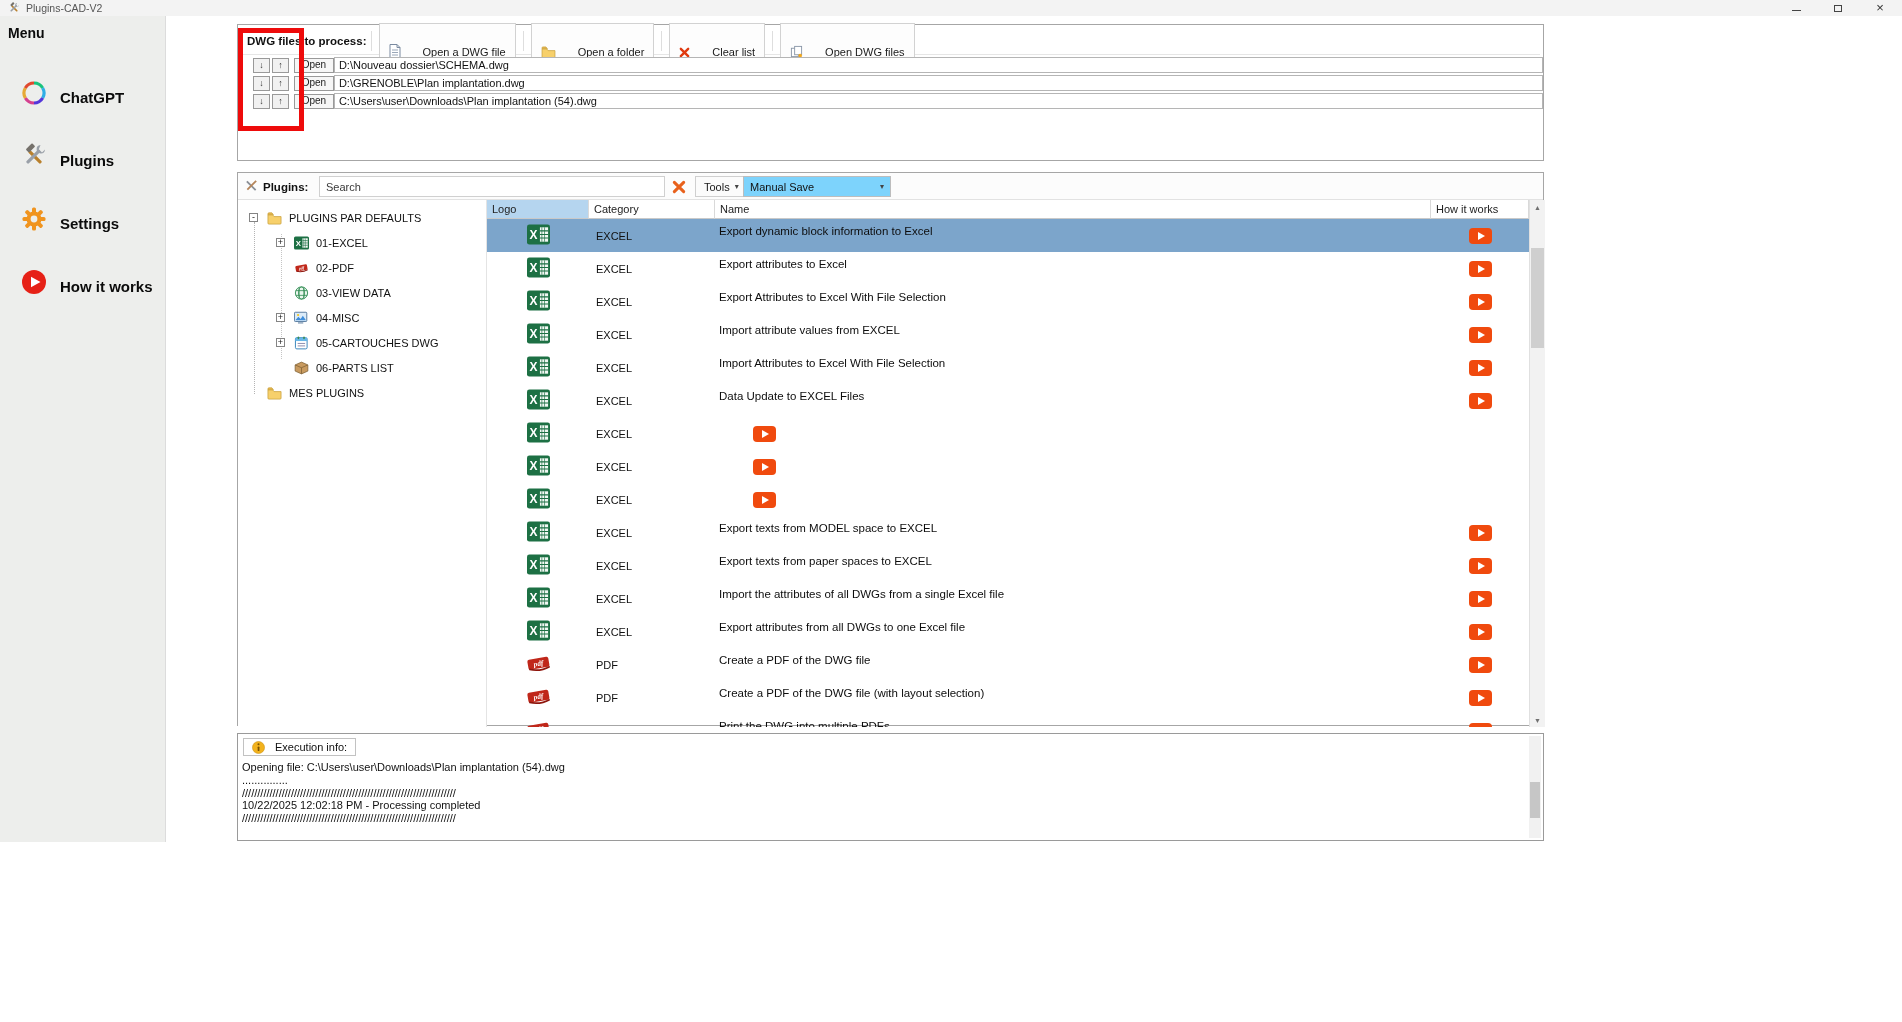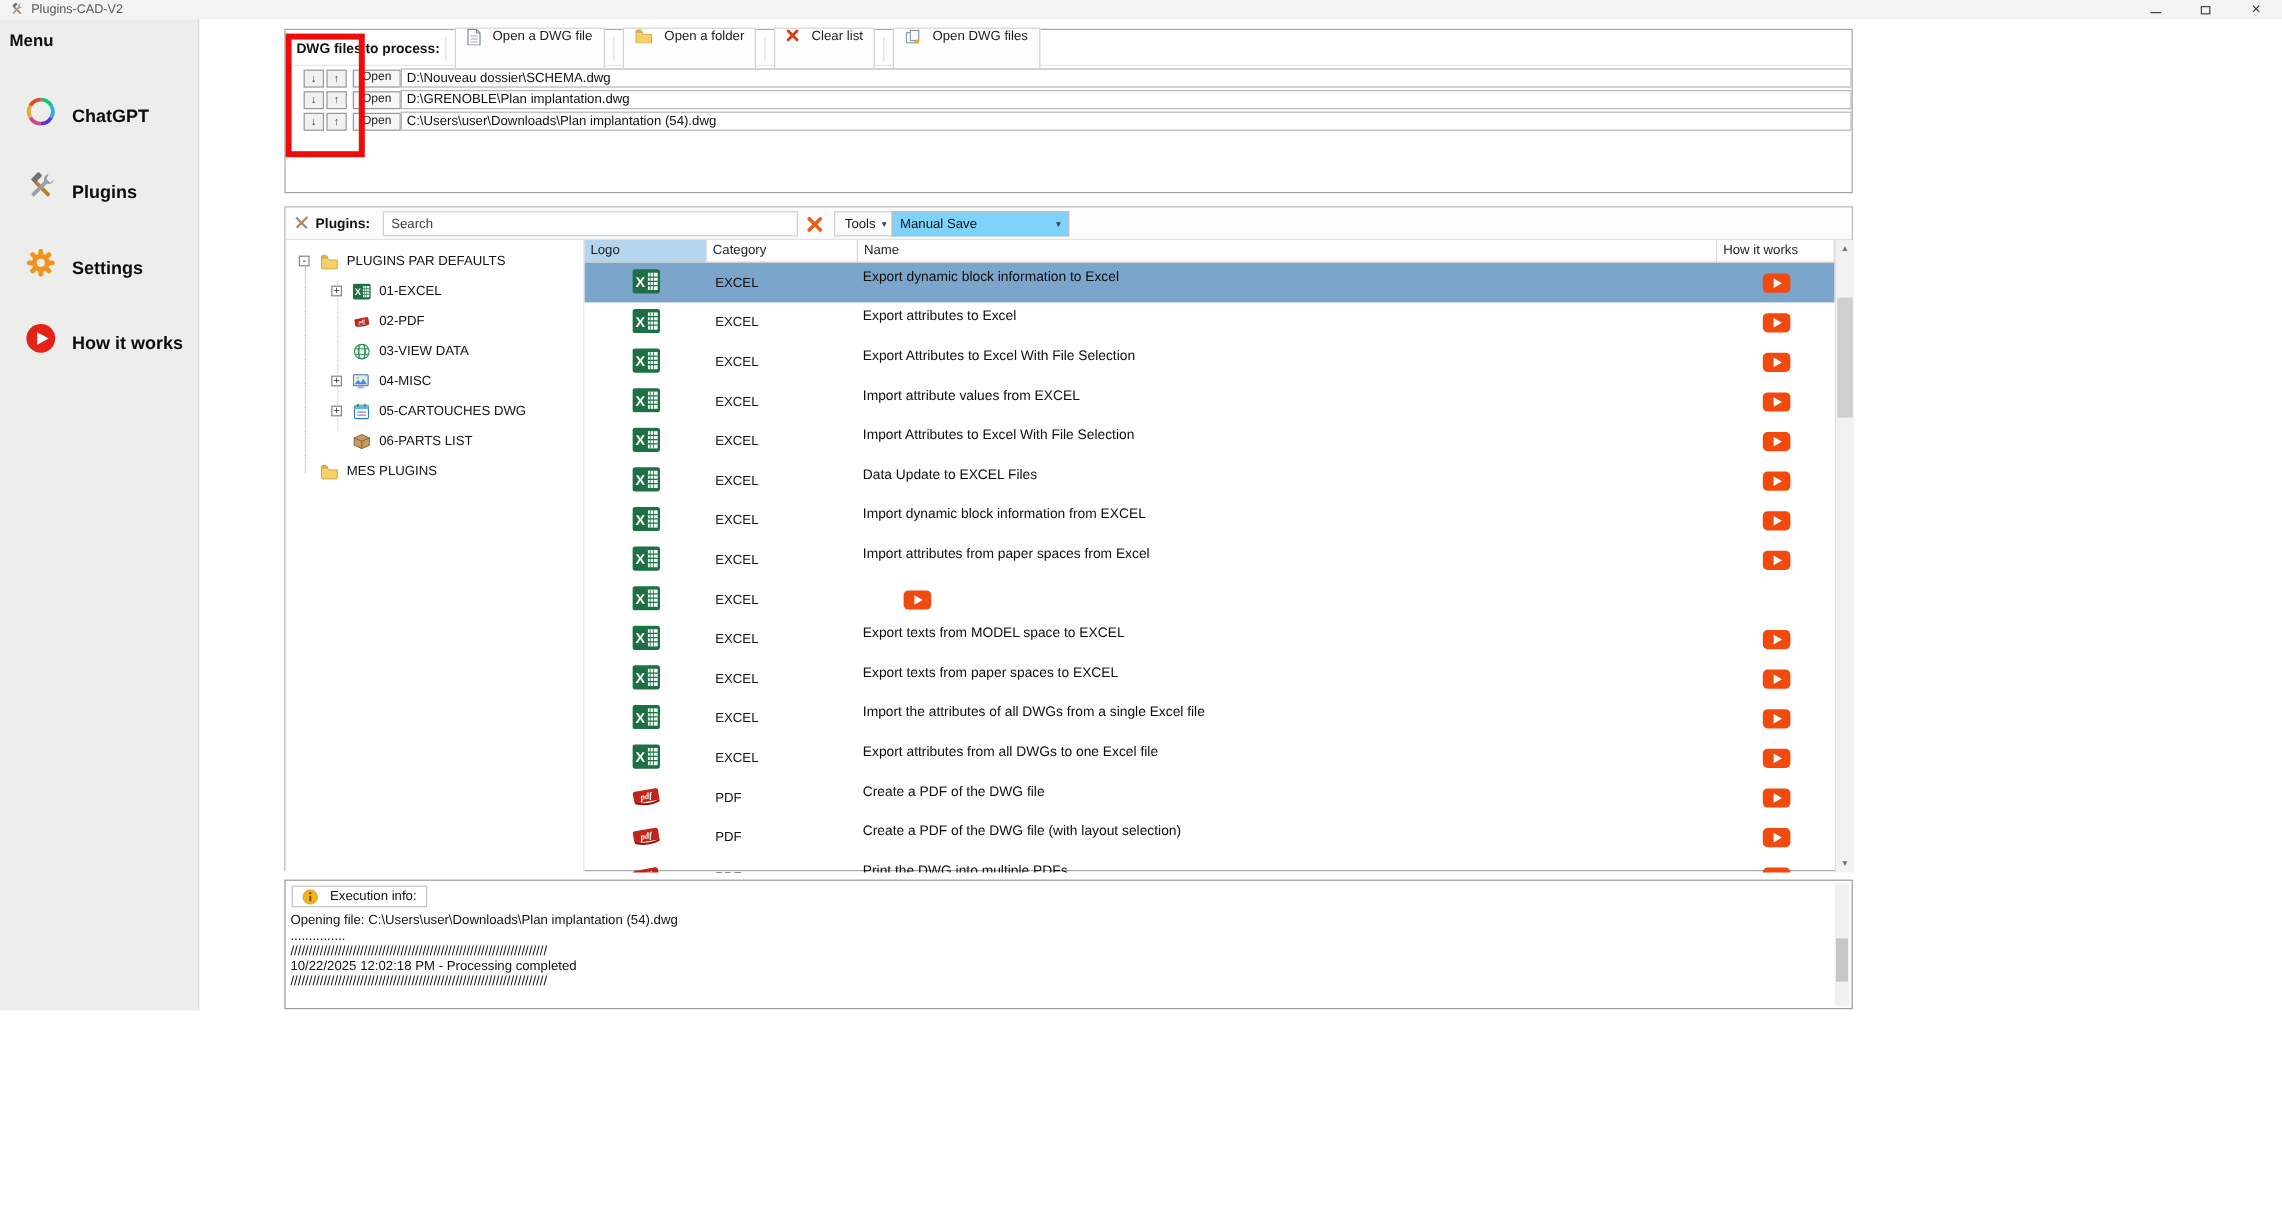--- a/index.html
+++ b/index.html
@@ -25,21 +25,21 @@
   .side-icon{width:27px;height:27px;display:flex;align-items:center;justify-content:center}
   .side-icon svg{width:26px;height:26px}
   .side-label{font-size:15px;font-weight:bold;color:#0b0b0b}
 
   
   .dwg-panel{position:absolute;left:237px;top:24px;width:1307px;height:137px;border:1px solid #a6a6a6;background:#fff}
   .panel-toolbar{position:absolute;left:3px;top:3px;right:3px;height:27px;border-bottom:1px solid #e6e6e6;display:flex;align-items:center;padding:0 6px}
   .dwg-label{font-weight:bold;font-size:11.5px;margin-right:4px;white-space:nowrap}
   .tb-wrap{display:flex;align-items:center;gap:7px}
   .vsep{width:1px;height:20px;background:#dedede}
-  .tb-btn{display:flex;align-items:flex-start;gap:10px;height:36px;padding:0 9px;border:1px solid #d2d2d2;background:#fdfdfd;font-size:11px;color:#1a1a1a}
+  .tb-btn{display:flex;align-items:flex-end;gap:22px;height:36px;padding:0 9px;border:1px solid #d2d2d2;background:#fdfdfd;font-size:11px;color:#1a1a1a}
   .tb-icon{display:inline-flex}
   .file-list{position:absolute;left:0;top:31px;right:0}
   .dwg-row{display:flex;align-items:center;height:18px;padding-left:15px}
   .mini-btn{width:17px;height:15px;font-size:9px;line-height:1;border:1px solid #999;background:#f1f1f1;padding:0;margin-right:2px;color:#333}
   .open-btn{width:40px;height:15px;font-size:10px;line-height:1;border:1px solid #999;background:#f6f6f6;margin:0 0 0 3px;padding:0;color:#222}
   .path-input{width:1211px;height:16px;border:1px solid #b5b5b5;padding:0 4px;font-size:11px;color:#111;background:#fff}
 
   .red-annotation{position:absolute;left:238px;top:28px;width:66px;height:103px;border:5px solid var(--annotation-red,#ee0b0b);z-index:40;pointer-events:none}
 
   .plugins-panel{position:absolute;left:237px;top:172px;width:1307px;height:554px;border:1px solid #a6a6a6;background:#fff}
@@ -475,37 +475,35 @@
         <div class="cell c-logo" data-name="logo-cell">
           <span data-name="excel-icon"><svg viewBox="0 0 24 21">
               <rect x="0" y="0" width="24" height="21" rx="2.5" fill="#1d7044"></rect>
               <rect x="13.5" y="3" width="8.5" height="15" fill="#f2f8f4"></rect>
               <path d="M13.5 6.7h8.5M13.5 10.4h8.5M13.5 14.1h8.5" stroke="#1d7044" stroke-width="1.1"></path>
               <path d="M15.5 3v15M18.3 3v15" stroke="#1d7044" stroke-width=".7"></path>
               <text x="6.8" y="15.4" fill="#fff" font-size="12.5" font-weight="bold" text-anchor="middle" font-family="Liberation Sans,sans-serif">X</text>
             </svg></span>
         </div>
         <div class="cell c-cat" data-name="plugin-category">EXCEL</div>
-        <div class="cell c-name" data-name="plugin-name">Import dynamic block information from EXCEL</div>
-        <div class="cell c-how" data-name="how-it-works-cell">
-          <div class="play-btn" data-name="play-button"></div>
-        </div>
-      </div>
-      <div class="trow" data-name="plugin-row">
-        <div class="cell c-logo" data-name="logo-cell">
-          <span data-name="excel-icon"><svg viewBox="0 0 24 21">
-              <rect x="0" y="0" width="24" height="21" rx="2.5" fill="#1d7044"></rect>
-              <rect x="13.5" y="3" width="8.5" height="15" fill="#f2f8f4"></rect>
-              <path d="M13.5 6.7h8.5M13.5 10.4h8.5M13.5 14.1h8.5" stroke="#1d7044" stroke-width="1.1"></path>
-              <path d="M15.5 3v15M18.3 3v15" stroke="#1d7044" stroke-width=".7"></path>
-              <text x="6.8" y="15.4" fill="#fff" font-size="12.5" font-weight="bold" text-anchor="middle" font-family="Liberation Sans,sans-serif">X</text>
-            </svg></span>
-        </div>
-        <div class="cell c-cat" data-name="plugin-category">EXCEL</div>
-        <div class="cell c-name" data-name="plugin-name">Import attributes from paper spaces from Excel</div>
+        <div class="cell c-how" data-name="how-it-works-cell">
+          <div class="play-btn" data-name="play-button"></div>
+        </div>
+      </div>
+      <div class="trow" data-name="plugin-row">
+        <div class="cell c-logo" data-name="logo-cell">
+          <span data-name="excel-icon"><svg viewBox="0 0 24 21">
+              <rect x="0" y="0" width="24" height="21" rx="2.5" fill="#1d7044"></rect>
+              <rect x="13.5" y="3" width="8.5" height="15" fill="#f2f8f4"></rect>
+              <path d="M13.5 6.7h8.5M13.5 10.4h8.5M13.5 14.1h8.5" stroke="#1d7044" stroke-width="1.1"></path>
+              <path d="M15.5 3v15M18.3 3v15" stroke="#1d7044" stroke-width=".7"></path>
+              <text x="6.8" y="15.4" fill="#fff" font-size="12.5" font-weight="bold" text-anchor="middle" font-family="Liberation Sans,sans-serif">X</text>
+            </svg></span>
+        </div>
+        <div class="cell c-cat" data-name="plugin-category">EXCEL</div>
         <div class="cell c-how" data-name="how-it-works-cell">
           <div class="play-btn" data-name="play-button"></div>
         </div>
       </div>
       <div class="trow" data-name="plugin-row">
         <div class="cell c-logo" data-name="logo-cell">
           <span data-name="excel-icon"><svg viewBox="0 0 24 21">
               <rect x="0" y="0" width="24" height="21" rx="2.5" fill="#1d7044"></rect>
               <rect x="13.5" y="3" width="8.5" height="15" fill="#f2f8f4"></rect>
               <path d="M13.5 6.7h8.5M13.5 10.4h8.5M13.5 14.1h8.5" stroke="#1d7044" stroke-width="1.1"></path>

